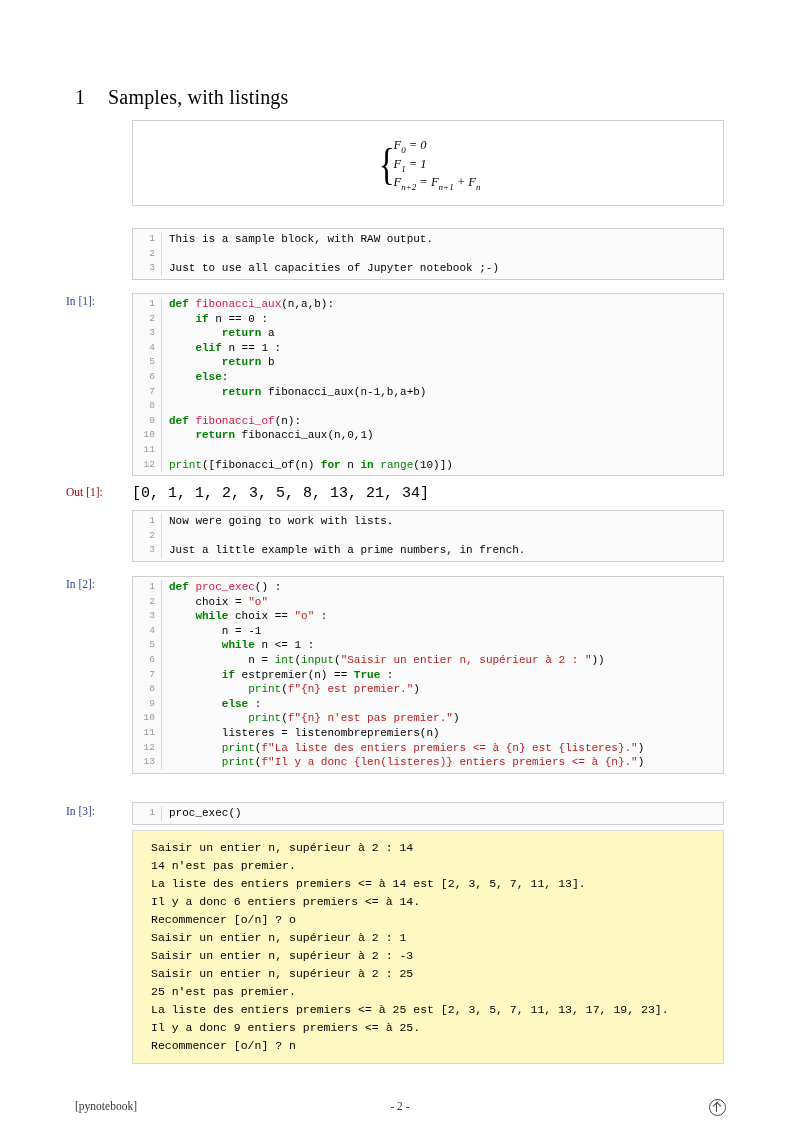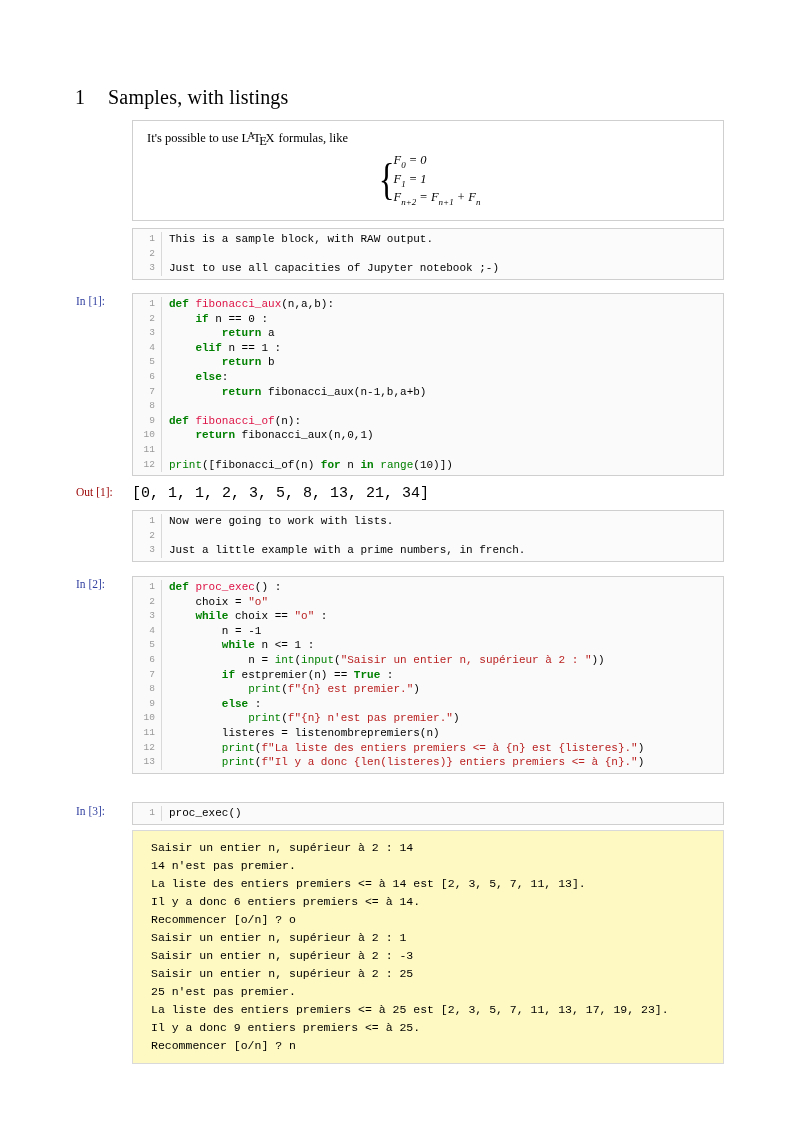--- a/index.html
+++ b/index.html
@@ -45,21 +45,20 @@
     box-sizing: border-box;
   }
   .prompt {
     position: absolute;
     left: 66px;
     width: 62px;
     text-align: left;
     font-family: "Liberation Serif", serif;
     font-size: 11.5px;
     color: #900;
-    margin-left: 10px;
   }
   .prompt.in  { color: #303F9F; }
   .prompt.out { color: #900; }
 
   
   .md-block {
     border: 1px solid #cfcfcf;
     background: #ffffff;
     padding: 10px 14px 12px 14px;
   }
@@ -194,23 +193,20 @@
 </head>
 <body>
 
 <div class="page">
 
   <div class="section-heading">
     <span class="num">1</span><span>Samples, with listings</span>
   </div>
 
   <div class="cell md-block" style="top:104px;">
-    <div class="md-sub">
-      It's possible to use L<span style="font-size:9.5px;position:relative;top:-3px;left:-1.5px;">A</span><span style="position:relative;left:-3px;">T</span><span style="position:relative;top:2.5px;left:-4.5px;">E</span><span style="position:relative;left:-6px;">X</span><span style="position:relative;left:-5px;"> formulas, like</span>
-    </div>
     <div class="latex">
       <span class="brace-wrap">
         <span class="brace">{</span>
         <div class="eq">F<sub>0</sub> = 0</div>
         <div class="eq">F<sub>1</sub> = 1</div>
         <div class="eq">F<sub>n+2</sub> = F<sub>n+1</sub> + F<sub>n</sub></div>
       </span>
     </div>
   </div>
 
@@ -294,14 +290,19 @@
 Il y a donc 6 entiers premiers &lt;= à 14.
 Recommencer [o/n] ? o
 Saisir un entier n, supérieur à 2 : 1
 Saisir un entier n, supérieur à 2 : -3
 Saisir un entier n, supérieur à 2 : 25
 25 n'est pas premier.
 La liste des entiers premiers &lt;= à 25 est [2, 3, 5, 7, 11, 13, 17, 19, 23].
 Il y a donc 9 entiers premiers &lt;= à 25.
 Recommencer [o/n] ? n</div>
 
+  <div class="footer">
+    <span class="left">[pynotebook]</span>
+    <span class="center">- 2 -</span>
+    <span class="right"><span class="arrow-circle"></span></span>
+  </div>
 
 </div>
 
 </body></html>

